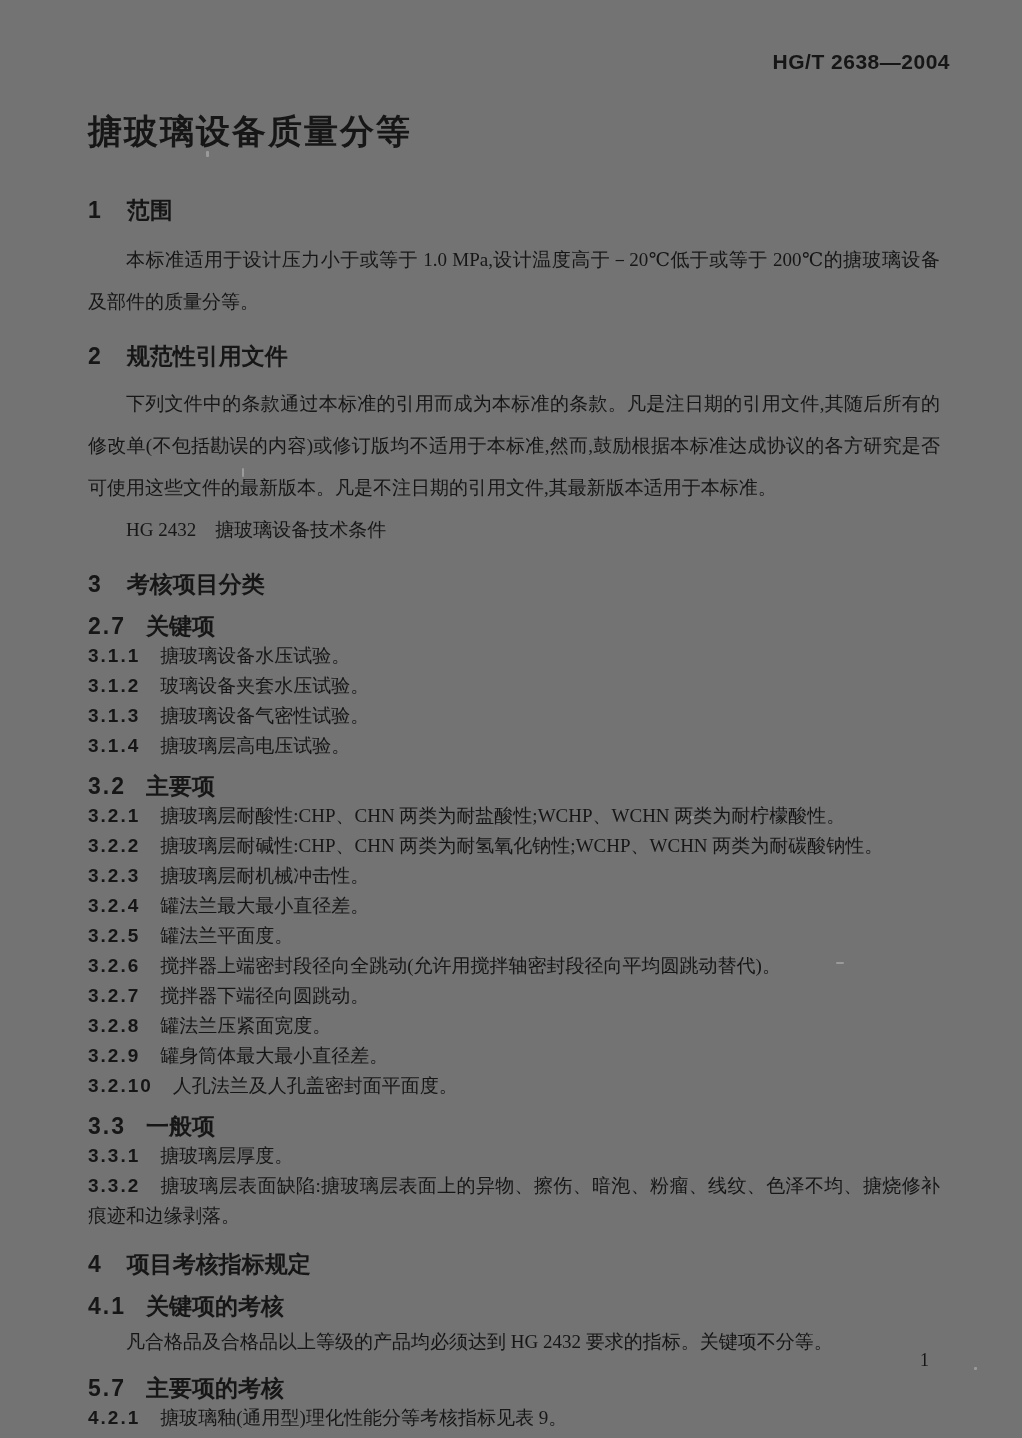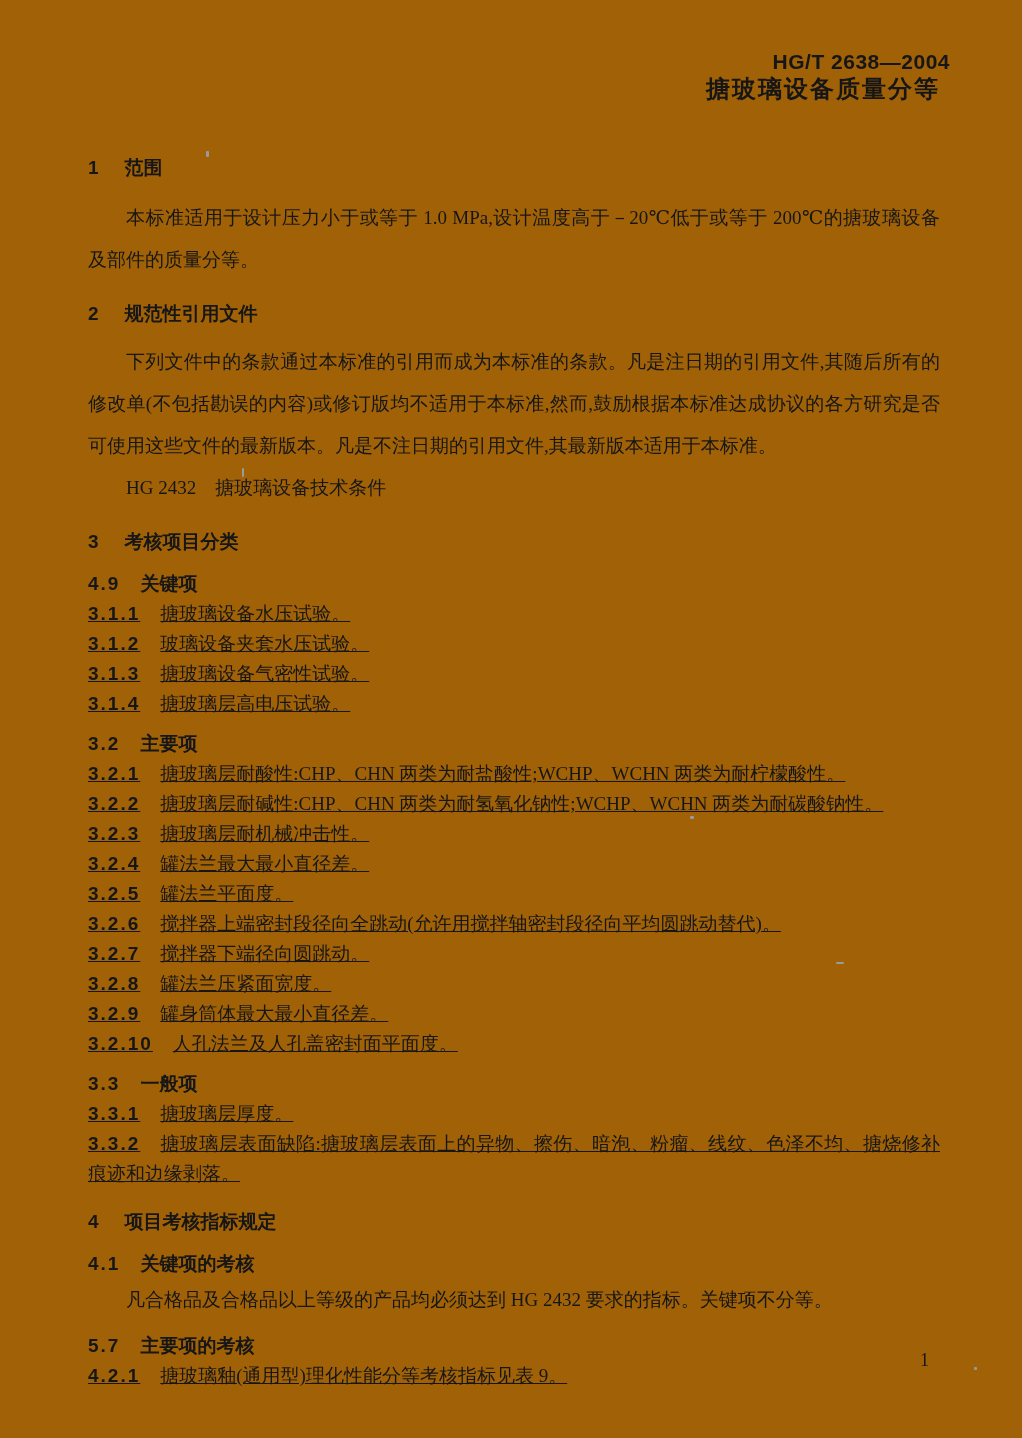--- a/index.html
+++ b/index.html
@@ -1,57 +1,57 @@
 <!DOCTYPE html>
 <html><head>
 <meta charset="utf-8">
 <style>
   html,body{margin:0;padding:0;background:#e8e8e8;}
   .page{
     position:relative;
     width:1022px;height:1438px;
     margin:0 auto;
-    background:#a16207;
+    background:#737373;
     color:#161616;
     font-family:"Liberation Serif","DejaVu Serif",serif;
     font-size:19px;
     overflow:hidden;
   }
   .std-code{
     position:absolute;top:50px;right:72px;
     font-family:"Liberation Sans","DejaVu Sans",sans-serif;
     font-weight:bold;font-size:21px;letter-spacing:0.5px;
   }
   .content{
     position:absolute;top:0;left:88px;width:852px;
   }
   .doc-title{
-    margin-top:67px;
-    text-align:right;
+    margin-top:109px;
+    text-align:left;
     font-family:"Liberation Sans","DejaVu Sans",sans-serif;
-    font-weight:bold;font-size:24px;letter-spacing:2px;
+    font-weight:bold;font-size:34px;letter-spacing:2px;
     line-height:44px;
   }
   .h1,.h2{
     font-family:"Liberation Sans","DejaVu Sans",sans-serif;
-    font-weight:bold;font-size:19px;line-height:30px;
+    font-weight:bold;font-size:23px;line-height:30px;
     margin:0;
   }
   .h1{margin-top:18px;margin-bottom:12px;}
   .h1.mt-lg{margin-top:42px;margin-bottom:14px;}
   .h2{margin-top:10px;}
   .h1 .num{margin-right:24px;letter-spacing:2px;}
   .h2 .num{margin-right:20px;letter-spacing:2px;}
   .para{
     margin:0;line-height:42px;text-indent:2em;text-align:justify;
   }
   .para.mt-sm{margin-top:14px;}
   .para.mt-xs{margin-top:8px;}
   .item{
-    margin:0;line-height:30px;text-align:justify;text-decoration:underline;
+    margin:0;line-height:30px;text-align:justify;
   }
   .item .num{
     font-family:"Liberation Sans","DejaVu Sans",sans-serif;
     font-weight:bold;letter-spacing:2px;margin-right:20px;
   }
   .page-num{
     position:absolute;top:1350px;left:920px;
     font-size:18px;
   }
   .speck{position:absolute;background:#9a9a9a;border-radius:1px;}
@@ -79,21 +79,21 @@
 
     <div class="para mt-xs">下列文件中的条款通过本标准的引用而成为本标准的条款。凡是注日期的引用文件,其随后所有的修改单(不包括勘误的内容)或修订版均不适用于本标准,然而,鼓励根据本标准达成协议的各方研究是否可使用这些文件的最新版本。凡是不注日期的引用文件,其最新版本适用于本标准。</div>
 
     <div class="para">HG 2432　搪玻璃设备技术条件</div>
 
     <div class="h1">
       <span class="num">3</span><span>考核项目分类</span>
     </div>
 
     <div class="h2">
-      <span class="num">4.9</span><span>关键项</span>
+      <span class="num">2.7</span><span>关键项</span>
     </div>
 
     <div class="item">
       <span class="num">3.1.1</span><span>搪玻璃设备水压试验。</span>
     </div>
     <div class="item">
       <span class="num">3.1.2</span><span>玻璃设备夹套水压试验。</span>
     </div>
     <div class="item">
       <span class="num">3.1.3</span><span>搪玻璃设备气密性试验。</span>

